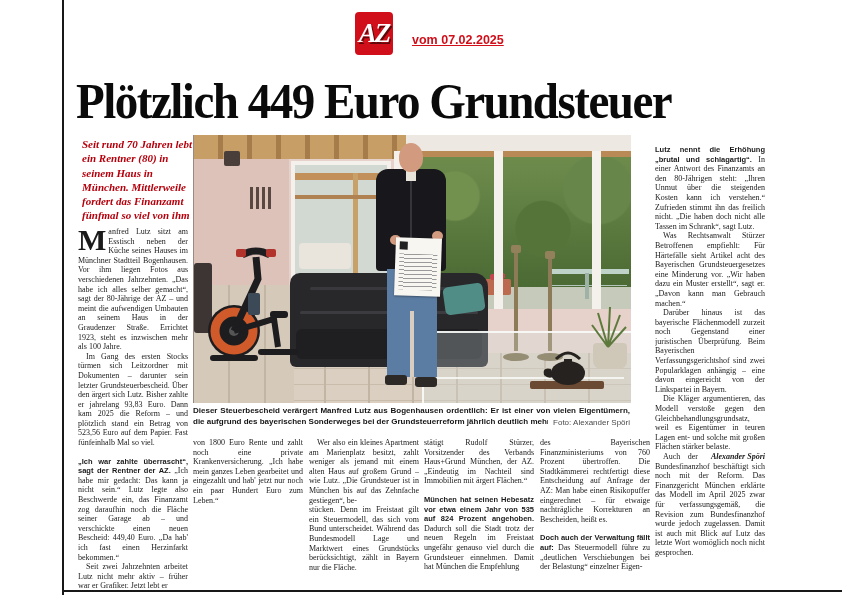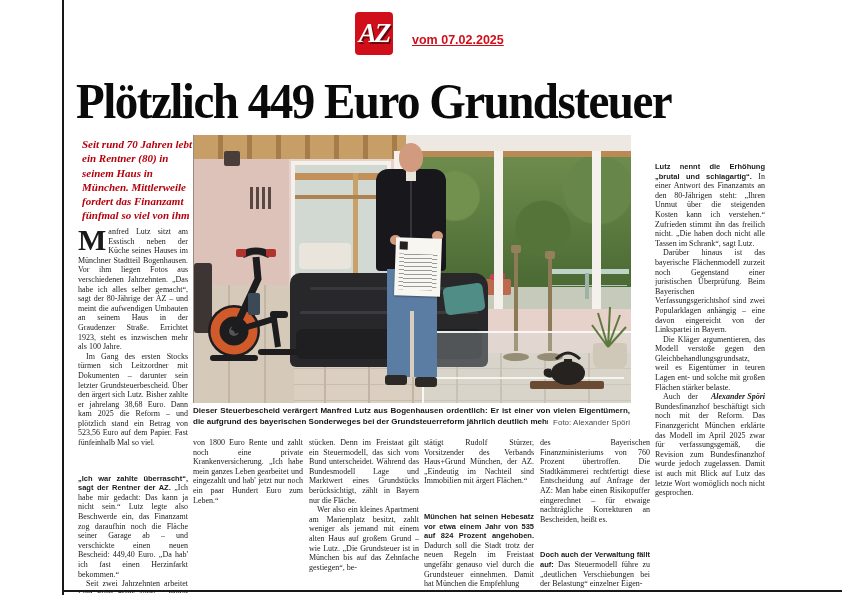--- a/index.html
+++ b/index.html
@@ -41,21 +41,21 @@
   
   .col{position:absolute;width:110px;text-align:justify;font-size:8px;line-height:9.6px;overflow:hidden;}
   #c1{left:78px;top:227px;height:366px;}
   #c2{left:193px;top:438px;height:155px;}
   #c3{left:309px;top:438px;height:155px;}
   #c4{left:424px;top:438px;height:155px;}
   #c5{left:540px;top:438px;height:155px;}
   #c6{left:655px;top:136px;height:456px;}
   .para{margin:0;}
   .para.indent{text-indent:8px;}
-  .para.spaced{margin-top:26px;}
+  .para.spaced{margin-top:9px;}
   .lead{font-family:"Liberation Sans",sans-serif;font-weight:bold;font-size:7.5px;}
   .dropcap{float:left;font-size:30px;line-height:26px;font-weight:bold;padding-right:2px;}
   .author{float:right;font-weight:bold;font-style:italic;padding-left:5px;}
 
   
   .caption{
     position:absolute;left:193px;top:406px;width:437px;height:22px;
     font-family:"Liberation Sans",sans-serif;font-weight:bold;font-size:8px;line-height:10.5px;
     text-align:justify;color:#151515;
   }
@@ -244,37 +244,38 @@
   </div>
 </div>
 
 <div class="caption">
   <span>Dieser Steuerbescheid verärgert Manfred Lutz aus Bogenhausen ordentlich: Er ist einer von vielen Eigentümern, die aufgrund des bayerischen Sonderweges bei der Grundsteuerreform jährlich deutlich mehr abdrücken müssen.</span>
   <span class="credit">Foto: Alexander Spöri</span>
 </div>
 
 <div class="col" id="c1">
     <p class="para"><span class="dropcap">M</span>anfred Lutz sitzt am Esstisch neben der Küche seines Hauses im Münchner Stadtteil Bogenhausen. Vor ihm liegen Fotos aus verschiedenen Jahrzehnten. „Das habe ich alles selber gemacht“, sagt der 80-Jährige der AZ – und meint die aufwendigen Umbauten an seinem Haus in der Graudenzer Straße. Errichtet 1923, steht es inzwischen mehr als 100 Jahre.</p>
-    <p class="para indent">Im Gang des ersten Stocks türmen sich Leitzordner mit Dokumenten – darunter sein letzter Grundsteuerbescheid. Über den ärgert sich Lutz. Bisher zahlte er jahrelang 38,68 Euro. Dann kam 2025 die Reform – und plötzlich stand ein Betrag von 523,56 Euro auf dem Papier. Fast fünfeinhalb Mal so viel.</p>
+    <p class="para indent">Im Gang des ersten Stocks türmen sich Leitzordner mit Dokumenten – darunter sein letzter Grundsteuerbescheid. Über den ärgert sich Lutz. Bisher zahlte er jahrelang 93,83 Euro. Dann kam 2025 die Reform – und plötzlich stand ein Betrag von 523,56 Euro auf dem Papier. Fast fünfeinhalb Mal so viel.</p>
     <p class="para spaced"><span class="lead">„Ich war zahlte überrascht“, sagt der Rentner der AZ. </span>„Ich habe mir gedacht: Das kann ja nicht sein.“ Lutz legte also Beschwerde ein, das Finanzamt zog daraufhin noch die Fläche seiner Garage ab – und verschickte einen neuen Bescheid: 449,40 Euro. „Da hab' ich fast einen Herzinfarkt bekommen.“</p>
     <p class="para indent">Seit zwei Jahrzehnten arbeitet Lutz nicht mehr aktiv – früher war er Grafiker. Jetzt lebt er</p>
   </div>
 <div class="col" id="c2">
     <p class="para">von 1800 Euro Rente und zahlt noch eine private Krankenversicherung. „Ich habe mein ganzes Leben gearbeitet und eingezahlt und hab' jetzt nur noch ein paar Hundert Euro zum Leben.“</p>
   </div>
 <div class="col" id="c3">
+    <p class="para indent">Wer also ein kleines Apartment am Marienplatz besitzt, zahlt weniger als jemand mit einem alten Haus auf großem Grund – wie Lutz. „Die Grundsteuer ist in München bis auf das Zehnfache gestiegen“, be-</p>
     <p class="para">stücken. Denn im Freistaat gilt ein Steuermodell, das sich vom Bund unterscheidet. Während das Bundesmodell Lage und Marktwert eines Grundstücks berücksichtigt, zählt in Bayern nur die Fläche.</p>
-    <p class="para indent">Wer also ein kleines Apartment am Marienplatz besitzt, zahlt weniger als jemand mit einem alten Haus auf großem Grund – wie Lutz. „Die Grundsteuer ist in München bis auf das Zehnfache gestiegen“, be-</p>
   </div>
 <div class="col" id="c4">
     <p class="para">stätigt Rudolf Stürzer, Vorsitzender des Verbands Haus+Grund München, der AZ. „Eindeutig im Nachteil sind Immobilien mit ärgert Flächen.“</p>
     <p class="para spaced"><span class="lead">München hat seinen Hebesatz vor etwa einem Jahr von 535 auf 824 Prozent angehoben. </span>Dadurch soll die Stadt trotz der neuen Regeln im Freistaat ungefähr genauso viel durch die Grundsteuer einnehmen. Damit hat München die Empfehlung</p>
   </div>
 <div class="col" id="c5">
     <p class="para">des Bayerischen Finanzministeriums von 760 Prozent übertroffen. Die Stadtkämmerei rechtfertigt diese Entscheidung auf Anfrage der AZ: Man habe einen Risikopuffer eingerechnet – für etwaige nachträgliche Korrekturen an Bescheiden, heißt es.</p>
     <p class="para spaced"><span class="lead">Doch auch der Verwaltung fällt auf: </span>Das Steuermodell führe zu „deutlichen Verschiebungen bei der Belastung“ einzelner Eigen-</p>
   </div>
 <div class="col" id="c6">
     <p class="para spaced"><span class="lead">Lutz nennt die Erhöhung „brutal und schlagartig“. </span>In einer Antwort des Finanzamts an den 80-Jährigen steht: „Ihren Unmut über die steigenden Kosten kann ich verstehen.“ Zufrieden stimmt ihn das freilich nicht. „Die haben doch nicht alle Tassen im Schrank“, sagt Lutz.</p>
+    <p class="para indent">Was Rechtsanwalt Stürzer Betroffenen empfiehlt: Für Härtefälle sieht Artikel acht des Bayerischen Grundsteuergesetzes eine Minderung vor. „Wir haben dazu ein Muster erstellt“, sagt er. „Davon kann man Gebrauch machen.“</p>
     <p class="para indent">Darüber hinaus ist das bayerische Flächenmodell zurzeit noch Gegenstand einer juristischen Überprüfung. Beim Bayerischen Verfassungsgerichtshof sind zwei Popularklagen anhängig – eine davon eingereicht von der Linkspartei in Bayern.</p>
     <p class="para indent">Die Kläger argumentieren, das Modell verstoße gegen den Gleichbehandlungsgrundsatz, weil es Eigentümer in teuren Lagen ent- und solche mit großen Flächen stärker belaste.</p>
     <p class="para indent"><span class="author">Alexander Spöri</span>Auch der Bundesfinanzhof beschäftigt sich noch mit der Reform. Das Finanzgericht München erklärte das Modell im April 2025 zwar für verfassungsgemäß, die Revision zum Bundesfinanzhof wurde jedoch zugelassen. Damit ist auch mit Blick auf Lutz das letzte Wort womöglich noch nicht gesprochen.</p>
   </div>
 
 </body></html>

